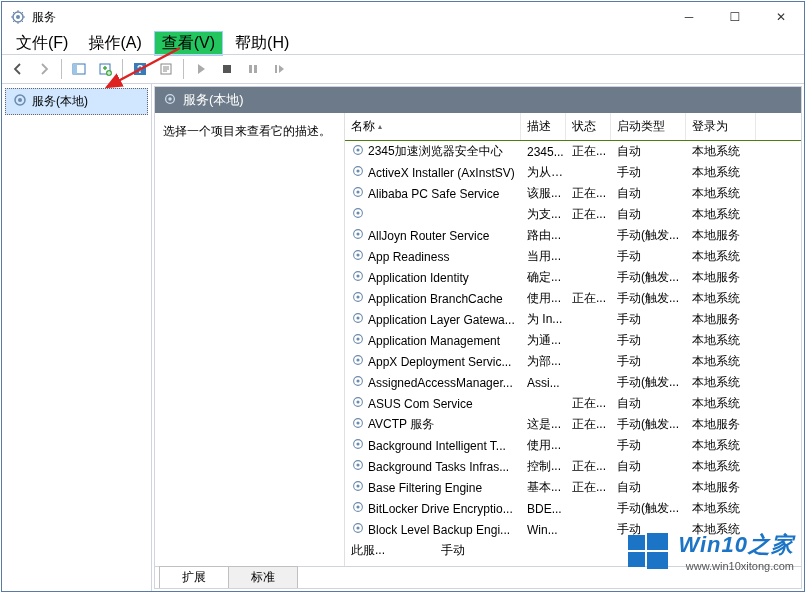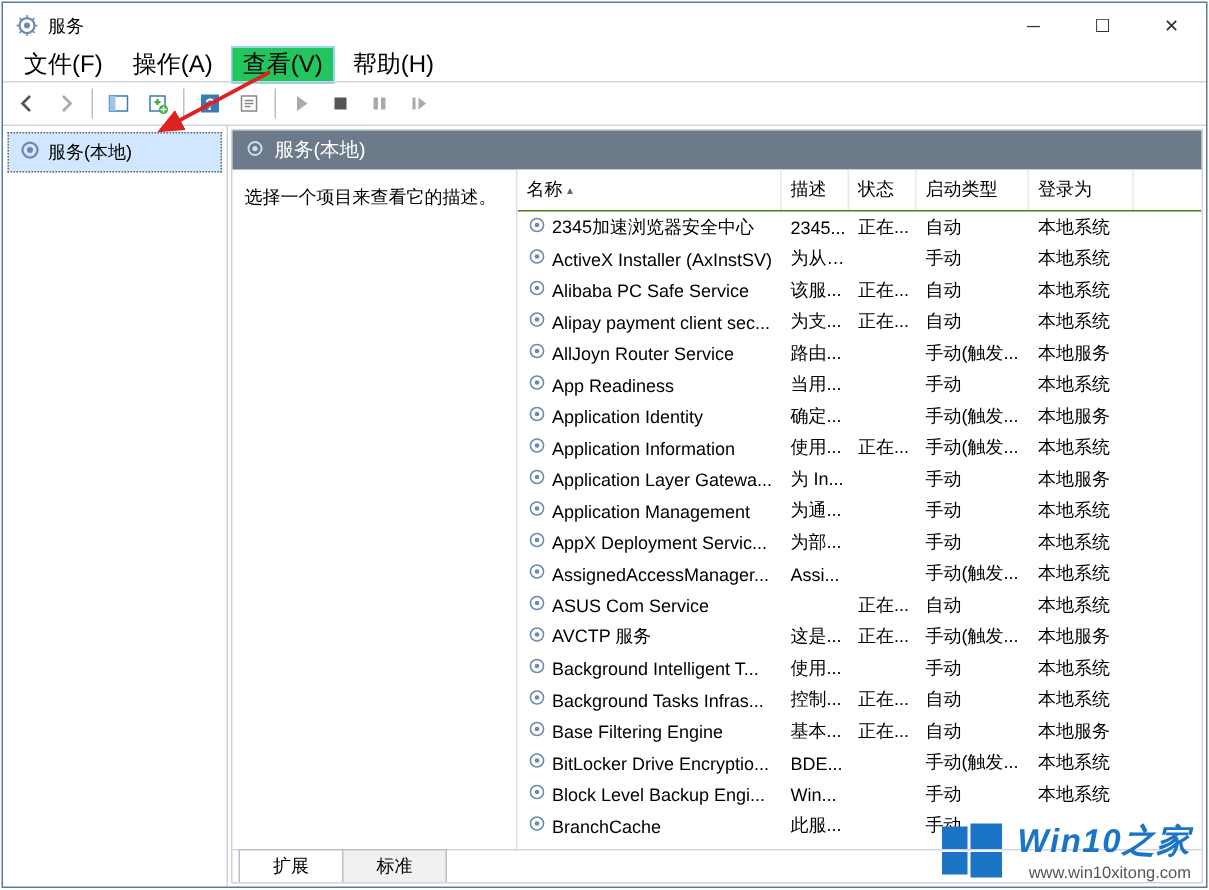--- a/index.html
+++ b/index.html
@@ -37,21 +37,21 @@
 .row .cell { padding: 0 4px; white-space: nowrap; overflow: hidden; text-overflow: ellipsis; }
 .row .cell.name { width: 176px; display: flex; align-items: center; gap: 3px; }
 .row .cell.desc { width: 45px; }
 .row .cell.status { width: 45px; }
 .row .cell.startup { width: 75px; }
 .row .cell.logon { width: 70px; }
 .tabs { height: 22px; border-top: 1px solid #d0d5dd; display: flex; align-items: flex-end; padding-left: 4px; font-size: 12px; }
 .tab { padding: 2px 22px; border: 1px solid #c0c0c0; border-bottom: none; background: #f0f0f0; margin-right: -1px; cursor: pointer; }
 .tab.active { background: #fff; }
 .arrow-anno { position: absolute; top: 45px; left: 95px; pointer-events: none; z-index: 50; }
-.watermark { position: absolute; right: 12px; bottom: 4px; display: flex; align-items: center; gap: 8px; z-index: 40; color: #1b74c5; }
+.watermark { position: absolute; right: 12px; bottom: 20px; display: flex; align-items: center; gap: 8px; z-index: 40; color: #1b74c5; }
 .watermark .txt { text-align: right; }
 .watermark .big { font-size: 22px; font-weight: 600; font-style: italic; letter-spacing: 1px; }
 .watermark .small { font-size: 11px; color: #555; }
 .sort-tri { font-size: 8px; color: #666; }
 </style>
 </head>
 <body>
 
 <div class="window">
   <div class="titlebar">
@@ -214,21 +214,20 @@
                 <div class="cell status">正在...</div>
                 <div class="cell startup">自动</div>
                 <div class="cell logon">本地系统</div>
               </div>
               <div class="row">
                 <div class="cell name">
                   <span><svg width="14" height="14" viewBox="0 0 16 16">
                       <circle cx="8" cy="8" r="5" fill="none" stroke="#6b8aad" stroke-width="1.2"></circle>
                       <circle cx="8" cy="8" r="1.8" fill="#6b8aad"></circle>
                     </svg></span>
-                  <span>Alipay payment client sec...</span>
                 </div>
                 <div class="cell desc">为支...</div>
                 <div class="cell status">正在...</div>
                 <div class="cell startup">自动</div>
                 <div class="cell logon">本地系统</div>
               </div>
               <div class="row">
                 <div class="cell name">
                   <span><svg width="14" height="14" viewBox="0 0 16 16">
                       <circle cx="8" cy="8" r="5" fill="none" stroke="#6b8aad" stroke-width="1.2"></circle>
@@ -266,21 +265,21 @@
                 <div class="cell status"></div>
                 <div class="cell startup">手动(触发...</div>
                 <div class="cell logon">本地服务</div>
               </div>
               <div class="row">
                 <div class="cell name">
                   <span><svg width="14" height="14" viewBox="0 0 16 16">
                       <circle cx="8" cy="8" r="5" fill="none" stroke="#6b8aad" stroke-width="1.2"></circle>
                       <circle cx="8" cy="8" r="1.8" fill="#6b8aad"></circle>
                     </svg></span>
-                  <span>Application Information</span>
+                  <span>Application BranchCache</span>
                 </div>
                 <div class="cell desc">使用...</div>
                 <div class="cell status">正在...</div>
                 <div class="cell startup">手动(触发...</div>
                 <div class="cell logon">本地系统</div>
               </div>
               <div class="row">
                 <div class="cell name">
                   <span><svg width="14" height="14" viewBox="0 0 16 16">
                       <circle cx="8" cy="8" r="5" fill="none" stroke="#6b8aad" stroke-width="1.2"></circle>
@@ -417,27 +416,20 @@
                       <circle cx="8" cy="8" r="1.8" fill="#6b8aad"></circle>
                     </svg></span>
                   <span>Block Level Backup Engi...</span>
                 </div>
                 <div class="cell desc">Win...</div>
                 <div class="cell status"></div>
                 <div class="cell startup">手动</div>
                 <div class="cell logon">本地系统</div>
               </div>
               <div class="row">
-                <div class="cell name">
-                  <span><svg width="14" height="14" viewBox="0 0 16 16">
-                      <circle cx="8" cy="8" r="5" fill="none" stroke="#6b8aad" stroke-width="1.2"></circle>
-                      <circle cx="8" cy="8" r="1.8" fill="#6b8aad"></circle>
-                    </svg></span>
-                  <span>BranchCache</span>
-                </div>
                 <div class="cell desc">此服...</div>
                 <div class="cell status"></div>
                 <div class="cell startup">手动</div>
                 <div class="cell logon"></div>
               </div>
             </div>
         </div>
       </div>
       <div class="tabs">
         <div class="tab active">扩展</div>

